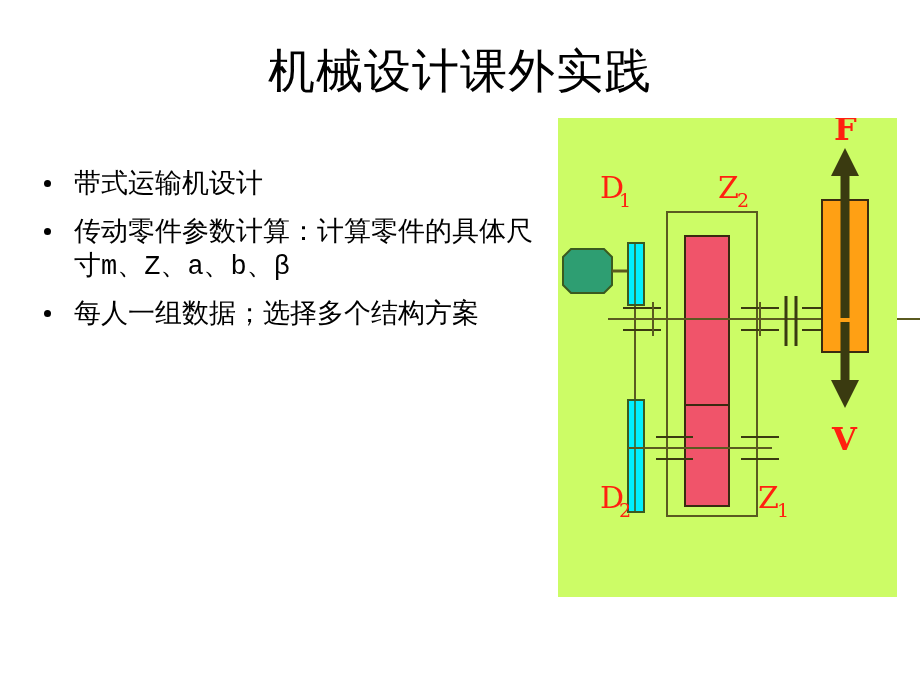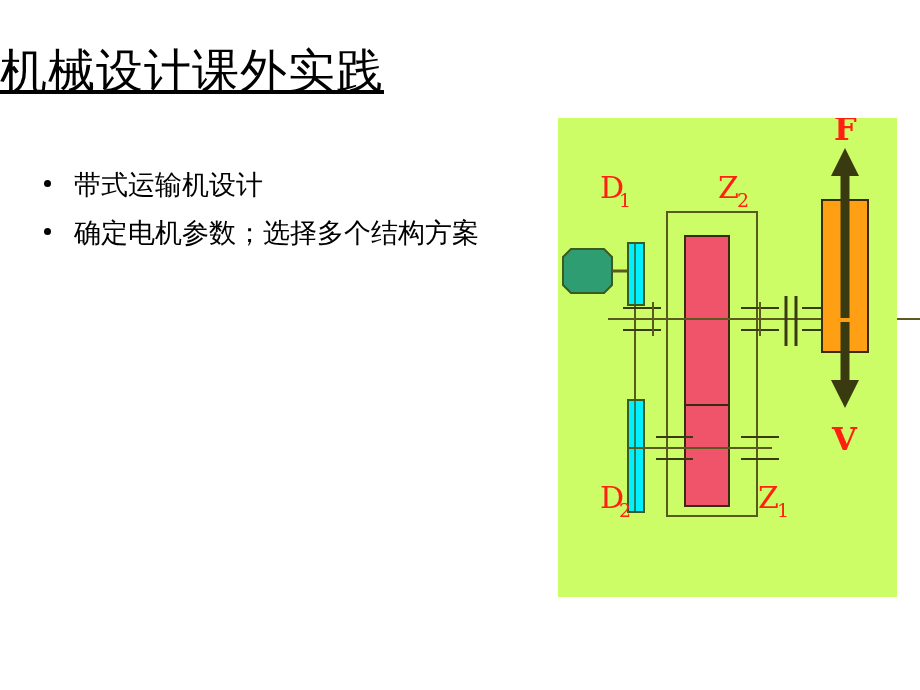--- a/index.html
+++ b/index.html
@@ -14,44 +14,44 @@
     overflow: hidden;
     font-family: "Liberation Serif", serif;
   }
 
   
   #slide-title {
     position: absolute;
     left: 0;
     top: 46px;
     width: 920px;
+    text-align: center;
     font-family: "DejaVu Serif", serif;
     font-size: 47px;
     line-height: 1.05;
     color: #000000;
     letter-spacing: 1px;
     white-space: nowrap;
-    text-decoration: underline;
   }
 
   
   #bullet-list {
     position: absolute;
     left: 36px;
     top: 168px;
     width: 500px;
     list-style: none;
     margin: 0;
     padding: 0;
   }
   #bullet-list li {
     position: relative;
     padding-left: 38px;
     margin-bottom: 13px;
-    font-family: Liberation Serif, serif;
+    font-family: Liberation Mono, monospace;
     font-size: 27px;
     line-height: 1.28;
     color: #000000;
   }
   #bullet-list li .bullet-dot {
     position: absolute;
     left: 8px;
     top: 0.46em;
     width: 7px;
     height: 7px;
@@ -94,21 +94,25 @@
 
 <div id="slide-title">机械设计课外实践</div>
 
 <ul id="bullet-list">
   <li>
     <span class="bullet-dot"></span>
     <span>带式运输机设计</span>
   </li>
   <li>
     <span class="bullet-dot"></span>
-    <span>确定电机参数；选择多个结构方案</span>
+    <span>传动零件参数计算：计算零件的具体尺寸m、Z、a、b、β</span>
+  </li>
+  <li>
+    <span class="bullet-dot"></span>
+    <span>每人一组数据；选择多个结构方案</span>
   </li>
 </ul>
 
 <div id="diagram-panel">
   <svg id="diagram-svg" width="339" height="479" viewBox="0 0 339 479">
 
     <g>
       <rect x="109" y="94" width="90" height="304" fill="none" stroke="#5a5a20" stroke-width="2"></rect>
     </g>
 

